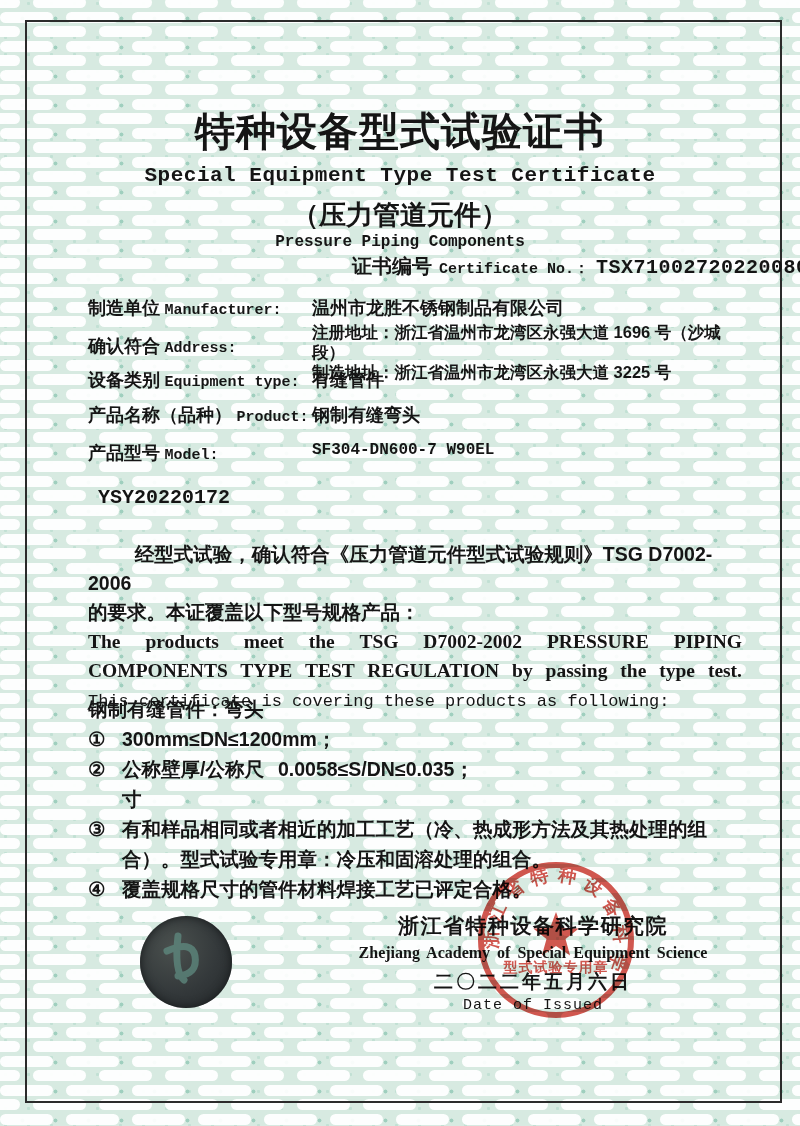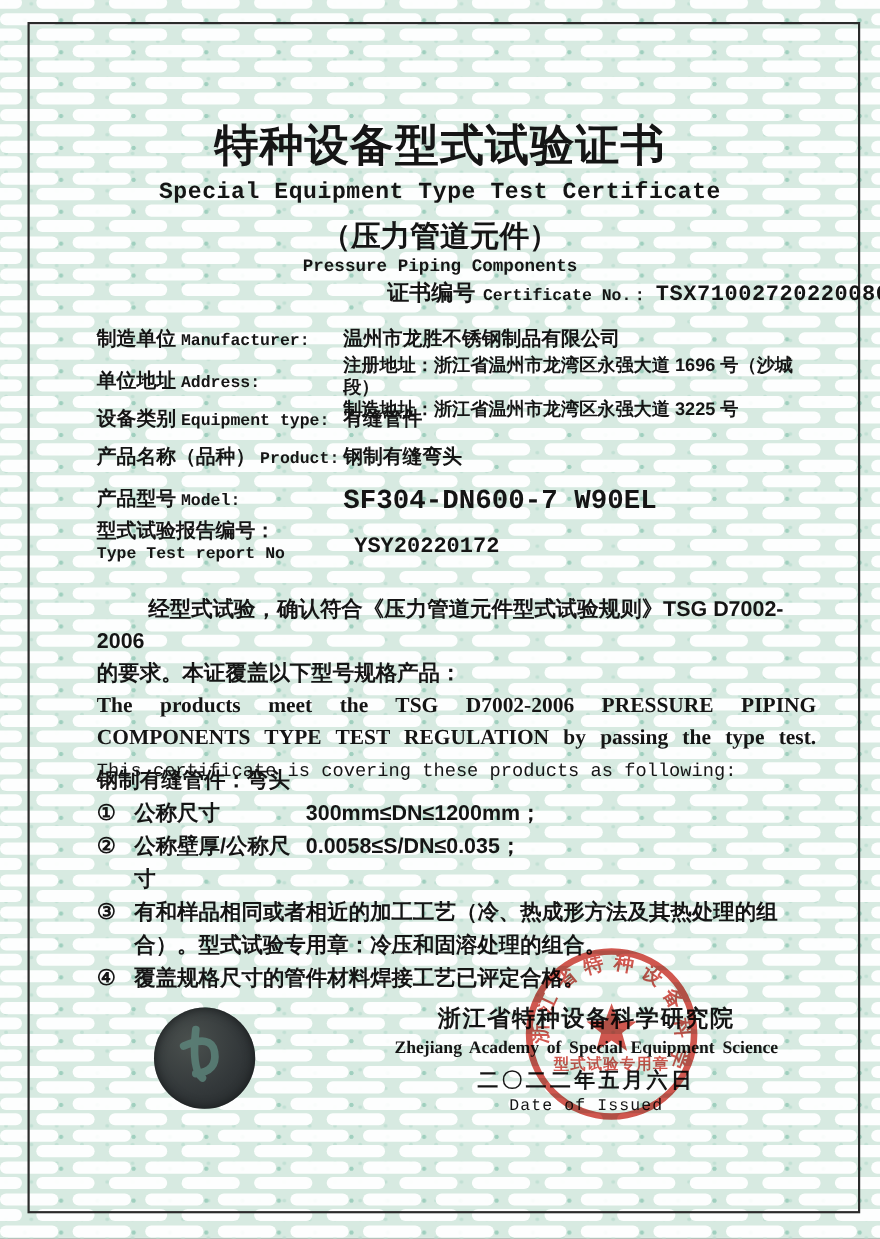--- a/index.html
+++ b/index.html
@@ -31,21 +31,21 @@
   .certno-cn{font-size:20px;font-weight:700;}
   .certno-en{font-size:15px;font-weight:600;}
   .certno-val{font-size:20px;font-weight:600;letter-spacing:.5px;}
 
   .fields{top:292px;left:88px;width:658px;height:240px;}
   .f-row{position:absolute;left:0;display:flex;align-items:flex-start;width:100%;}
   .f-label{width:224px;flex:0 0 224px;}
   .f-cn{font-size:18px;font-weight:700;}
   .f-en{font-size:15px;font-weight:600;font-family:"Liberation Mono", monospace;}
   .f-val{font-size:18px;font-weight:600;}
-  .f-val-mono{font-size:25px;font-weight:600;font-family:"Liberation Mono", monospace;}
+  .f-val-mono{font-size:16px;font-weight:600;font-family:"Liberation Mono", monospace;}
   .addr-line{font-size:16.5px;font-weight:600;line-height:20px;}
   .lab2{line-height:21px;}
 
   .statement{top:540px;left:88px;width:654px;line-height:29px;}
   .st-cn{font-size:19.5px;font-weight:600;}
   .st-ind{text-indent:2.4em;}
   .st-en-bold{font-family:"Liberation Serif", serif;font-size:19.5px;font-weight:700;text-align:justify;text-align-last:justify;word-spacing:2px;}
   .st-en-plain{font-family:"Liberation Mono", monospace;font-size:17px;font-weight:500;margin-top:2px;}
 
   .products{top:694px;left:88px;width:658px;font-size:19.5px;font-weight:600;line-height:30px;}
@@ -1104,21 +1104,21 @@
     <div class="f-row" style="top:4px">
       <div class="f-label">
         <span class="f-cn">制造单位</span>
         <span class="f-en">Manufacturer:</span>
       </div>
       <div class="f-val">温州市龙胜不锈钢制品有限公司</div>
     </div>
 
     <div class="f-row" style="top:30px">
       <div class="f-label" style="padding-top:12px">
-        <span class="f-cn">单位地址</span>
+        <span class="f-cn">确认符合</span>
         <span class="f-en">Address:</span>
       </div>
       <div>
         <div class="addr-line">注册地址：浙江省温州市龙湾区永强大道 1696 号（沙城段）</div>
         <div class="addr-line">制造地址：浙江省温州市龙湾区永强大道 3225 号</div>
       </div>
     </div>
 
     <div class="f-row" style="top:111px">
       <div class="f-label">
@@ -1138,41 +1138,36 @@
 
     <div class="f-row" style="top:149px">
       <div class="f-label">
         <span class="f-cn">产品型号</span>
         <span class="f-en">Model:</span>
       </div>
       <div class="f-val-mono">SF304-DN600-7 W90EL</div>
     </div>
 
     <div class="f-row" style="top:180px">
-      <div class="f-label lab2">
-        <div class="f-cn">型式试验报告编号：</div>
-        <div class="f-en">Type Test report No</div>
-      </div>
       <div class="f-val-mono" style="padding:14px 0 0 10px;font-size:20px">YSY20220172</div>
     </div>
   </div>
 
   <div class="abs statement">
     <div class="st-cn st-ind">经型式试验，确认符合《压力管道元件型式试验规则》TSG D7002-2006</div>
     <div class="st-cn">的要求。本证覆盖以下型号规格产品：</div>
-    <div class="st-en-bold">The products meet the TSG D7002-2006 PRESSURE PIPING</div>
+    <div class="st-en-bold">The products meet the TSG D7002-2002 PRESSURE PIPING</div>
     <div class="st-en-bold">COMPONENTS TYPE TEST REGULATION by passing the type test.</div>
     <div class="st-en-plain">This certificate is covering these products as following:</div>
   </div>
 
   <div class="abs products">
     <div>钢制有缝管件：弯头</div>
     <div class="p-item">
       <span class="p-marker">①</span>
-      <span class="p-name">公称尺寸</span>
       <span class="p-value">300mm≤DN≤1200mm；</span>
     </div>
     <div class="p-item">
       <span class="p-marker">②</span>
       <span class="p-name">公称壁厚/公称尺寸</span>
       <span class="p-value">0.0058≤S/DN≤0.035；</span>
     </div>
     <div class="p-item">
       <span class="p-marker">③</span>
       <span class="p-value">有和样品相同或者相近的加工工艺（冷、热成形方法及其热处理的组合）。型式试验专用章：冷压和固溶处理的组合。</span>

